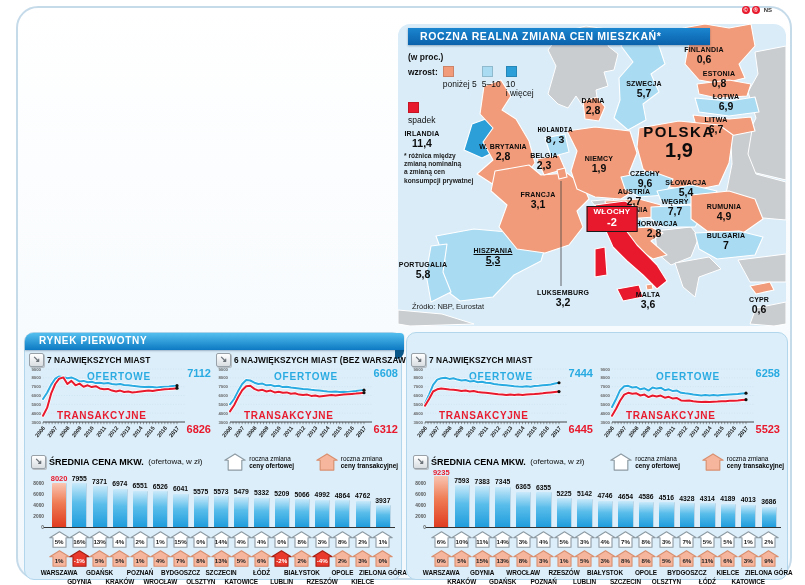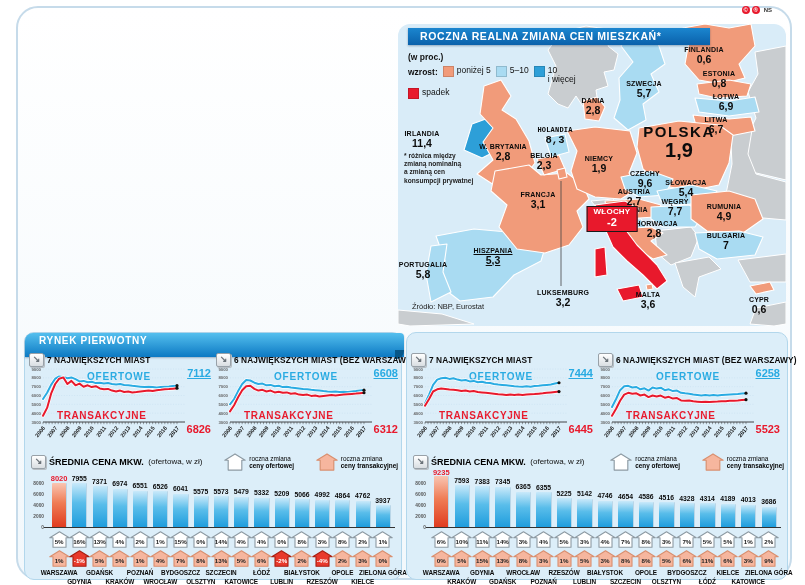--- a/index.html
+++ b/index.html
@@ -11,52 +11,52 @@
 
   
   .map-area{position:absolute;left:380px;top:16px;width:388px;height:306px;}
   #map-svg{position:absolute;left:0;top:0;}
   .map-titlebar{position:absolute;left:10px;top:4px;width:302px;height:17px;background:linear-gradient(#1b86cf,#0a61ab);color:#fff;font-weight:bold;font-size:10.5px;letter-spacing:.6px;text-transform:uppercase;padding:2px 0 0 12px;box-sizing:border-box;box-shadow:0 1px 2px rgba(0,40,80,.35);}
   .map-legend{position:absolute;left:10px;top:28px;width:220px;font-size:8.5px;color:#111;}
   .lg-unit{font-weight:bold;margin-bottom:4px;}
   .lg-row{display:flex;align-items:flex-start;gap:5px;margin-bottom:3px;}
   .lg-row2{display:flex;}
   .lg-wzrost{font-weight:bold;padding-top:1px;}
-  .lg-item{display:flex;align-items:flex-start;gap:3px;}
+  .lg-item{display:flex;align-items:flex-start;gap:3px;flex-direction:column;}
   .lg-swatch{width:9px;height:9px;display:inline-block;margin-top:0px;border:.5px solid rgba(0,0,0,.15);}
   .lg-lab{line-height:1.1;}
   .lg-pre{white-space:pre-line;}
   .map-footnote{position:absolute;left:6px;top:128px;width:84px;font-size:6.6px;font-weight:bold;color:#222;white-space:pre-line;line-height:1.25;}
   .map-source{position:absolute;left:14px;top:278px;font-size:7.5px;color:#222;}
   #map-labels{position:absolute;left:0;top:0;width:100%;height:100%;}
   .mlabel{position:absolute;transform:translateX(-50%);text-align:center;line-height:1.08;color:#0b0b0b;}
   .mlabel .n{display:block;font-size:7px;font-weight:bold;letter-spacing:.2px;white-space:nowrap;}
   .mlabel .v{display:block;font-size:10.5px;font-weight:bold;}
   .mlabel-poland .n{font-size:15px;letter-spacing:1.5px;}
   .mlabel-poland .v{font-size:20px;}
   .mlabel-italy{background:#e8192c;border:1px solid #1a1a1a;color:#fff;padding:1px 6px 2px;}
   .mlabel-italy .n{font-size:8px;}
   .mlabel-italy .v{font-size:11px;}
 
   
   .panel{position:absolute;top:324px;height:246px;background:#dceef9;border:1px solid #b2d7ec;border-radius:10px;}
   #panel-p{left:6px;width:376px;}
   #panel-w{left:388px;width:380px;}
-  .phead{position:absolute;left:0;top:0;right:-3px;height:24px;background:linear-gradient(#54bfee,#0c79c3);border-radius:8px 4px 0 0;color:#fff;font-weight:bold;font-size:10px;letter-spacing:.7px;text-transform:uppercase;padding:2px 0 0 14px;box-sizing:border-box;box-shadow:0 1px 2px rgba(0,40,80,.3);}
+  .phead{position:absolute;left:0;top:0;right:-3px;height:17px;background:linear-gradient(#54bfee,#0c79c3);border-radius:8px 4px 0 0;color:#fff;font-weight:bold;font-size:10px;letter-spacing:.7px;text-transform:uppercase;padding:2px 0 0 14px;box-sizing:border-box;box-shadow:0 1px 2px rgba(0,40,80,.3);}
   .phead::after{content:"";position:absolute;right:0;top:17px;width:9px;height:9px;background:#085788;border-radius:0 0 8px 0;}
   .chart-block{position:absolute;top:20px;width:183px;height:102px;}
   .cb1{left:4px;} .cb2{left:191px;}
   .cb-head{height:14px;white-space:nowrap;}
   .dicon{display:inline-block;width:13px;height:12px;background:linear-gradient(#ffffff,#d9dee2);border:1.5px solid #98a1a8;border-radius:2px;color:#6a7278;font-size:9px;line-height:11px;text-align:center;font-weight:bold;box-shadow:1px 1px 0 #b7bec4;vertical-align:top;}
   .cb-title{font-size:8.3px;font-weight:bold;text-transform:uppercase;color:#090909;padding-left:3px;line-height:15px;vertical-align:top;letter-spacing:.1px;}
   .cb-plot{position:absolute;left:0;top:13px;width:183px;height:89px;}
   .cb-plot svg{position:absolute;left:0;top:0;}
   .lbl-of{position:absolute;left:58px;top:5px;color:#29abe2;font-weight:bold;font-size:10px;letter-spacing:.8px;}
   .lbl-tr{position:absolute;left:28px;top:44px;color:#e8192c;font-weight:bold;font-size:10px;letter-spacing:.6px;}
-  .val-of{position:absolute;right:1px;top:1px;color:#29abe2;font-size:11px;font-weight:bold;text-decoration:underline;}
+  .val-of{position:absolute;right:1px;top:1px;color:#29abe2;font-size:11px;font-weight:bold;}
   .val-tr{position:absolute;right:1px;top:57px;color:#e8192c;font-size:11px;font-weight:bold;}
   .avg-head{position:absolute;left:6px;top:122px;right:3px;height:18px;white-space:nowrap;}
   .avg-title{font-size:9px;font-weight:bold;text-transform:uppercase;padding-left:3px;line-height:14px;vertical-align:top;}
   .avg-sub{font-size:8px;color:#111;vertical-align:top;line-height:14px;}
   .leg-house{position:absolute;top:-2px;display:flex;align-items:center;gap:3px;}
   .lh1{right:104px;} .lh2{right:0px;}
   .leg-house-text{font-size:6.4px;line-height:1.15;white-space:nowrap;}
   .leg-house-text b{display:block;}
   .bars-wrap{position:absolute;left:2px;right:4px;top:140px;height:104px;}
   .bc-ytick{position:absolute;left:0;width:17px;text-align:right;font-size:4.8px;font-weight:bold;color:#555;}
@@ -710,21 +710,20 @@
             <polyline points="14.0,37.5 18.1,28.6 22.1,18.9 26.2,13.6 30.2,12.3 34.3,11.8 38.4,12.9 42.4,12.3 46.5,13.6 50.5,14.5 54.6,14.0 58.7,15.4 62.7,14.9 66.8,16.3 70.8,15.8 74.9,16.7 79.0,17.1 83.0,18.0 87.1,18.5 91.2,18.9 95.2,19.3 99.3,19.8 103.3,20.2 107.4,20.5 111.5,20.7 115.5,20.2 119.6,20.7 123.6,20.1 127.7,19.8 131.8,19.3 135.8,18.9 139.9,18.4 143.9,17.6 148.0,16.7" fill="none" stroke="#fff" stroke-width="3.4" stroke-linejoin="round" stroke-linecap="round" opacity="0.95"></polyline>
             <polyline points="14.0,37.5 18.1,28.6 22.1,18.9 26.2,13.6 30.2,12.3 34.3,11.8 38.4,12.9 42.4,12.3 46.5,13.6 50.5,14.5 54.6,14.0 58.7,15.4 62.7,14.9 66.8,16.3 70.8,15.8 74.9,16.7 79.0,17.1 83.0,18.0 87.1,18.5 91.2,18.9 95.2,19.3 99.3,19.8 103.3,20.2 107.4,20.5 111.5,20.7 115.5,20.2 119.6,20.7 123.6,20.1 127.7,19.8 131.8,19.3 135.8,18.9 139.9,18.4 143.9,17.6 148.0,16.7" fill="none" stroke="#29abe2" stroke-width="2" stroke-linejoin="round" stroke-linecap="round"></polyline>
             <polyline points="14.0,39.7 18.1,33.0 22.1,25.5 26.2,23.3 30.2,22.4 34.3,22.9 38.4,23.5 42.4,23.8 46.5,24.2 50.5,25.1 54.6,24.6 58.7,25.5 62.7,25.1 66.8,26.0 70.8,26.4 74.9,26.8 79.0,27.3 83.0,27.7 87.1,28.2 91.2,28.6 95.2,29.0 99.3,28.6 103.3,29.1 107.4,28.6 111.5,29.0 115.5,28.5 119.6,28.2 123.6,28.1 127.7,27.7 131.8,27.3 135.8,26.8 139.9,26.4 143.9,26.0 148.0,25.6" fill="none" stroke="#fff" stroke-width="3.4" stroke-linejoin="round" stroke-linecap="round" opacity="0.95"></polyline>
             <polyline points="14.0,39.7 18.1,33.0 22.1,25.5 26.2,23.3 30.2,22.4 34.3,22.9 38.4,23.5 42.4,23.8 46.5,24.2 50.5,25.1 54.6,24.6 58.7,25.5 62.7,25.1 66.8,26.0 70.8,26.4 74.9,26.8 79.0,27.3 83.0,27.7 87.1,28.2 91.2,28.6 95.2,29.0 99.3,28.6 103.3,29.1 107.4,28.6 111.5,29.0 115.5,28.5 119.6,28.2 123.6,28.1 127.7,27.7 131.8,27.3 135.8,26.8 139.9,26.4 143.9,26.0 148.0,25.6" fill="none" stroke="#e8192c" stroke-width="2" stroke-linejoin="round" stroke-linecap="round"></polyline>
             <circle cx="148" cy="16.744666666666667" r="1.6" fill="#111"></circle>
             <circle cx="148" cy="25.569166666666664" r="1.6" fill="#111"></circle>
           </svg>
         </div>
     </div>
     <div class="chart-block cb2">
-      <div class="cb-head"><span class="dicon">↘</span><span class="cb-title">6 największych miast (bez Warszawy)</span></div>
       <div class="cb-plot">
         <span class="lbl-of">OFERTOWE</span>
         <span class="lbl-tr">TRANSAKCYJNE</span>
         <span class="val-of">6258</span>
         <span class="val-tr">5523</span>
       <svg width="183" height="88" viewBox="0 0 183 88">
             <line x1="14" y1="3" x2="156" y2="3" stroke="#c3ddef" stroke-width="0.5" stroke-dasharray="1,1.6"></line>
             <text x="12" y="4.6" text-anchor="end" font-size="4.3" fill="#666" font-weight="bold">9000</text>
             <line x1="14" y1="11.833333333333329" x2="156" y2="11.833333333333329" stroke="#c3ddef" stroke-width="0.5" stroke-dasharray="1,1.6"></line>
             <text x="12" y="13.433333333333328" text-anchor="end" font-size="4.3" fill="#666" font-weight="bold">8000</text>

